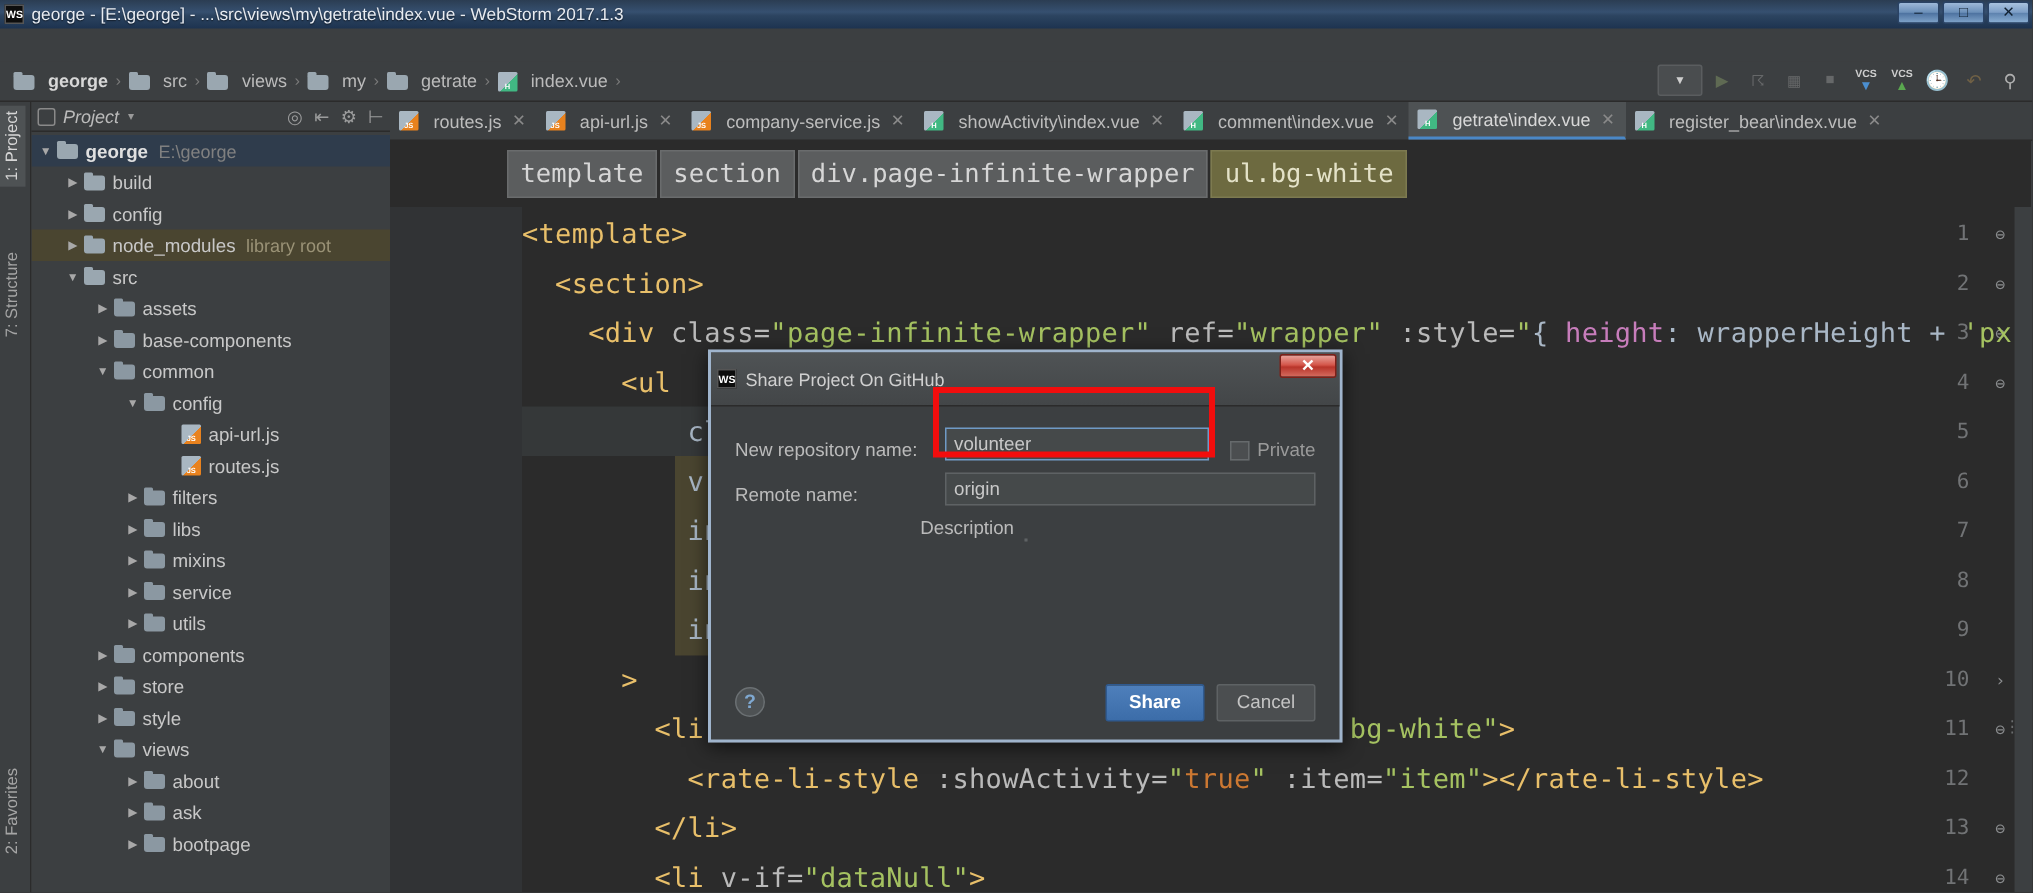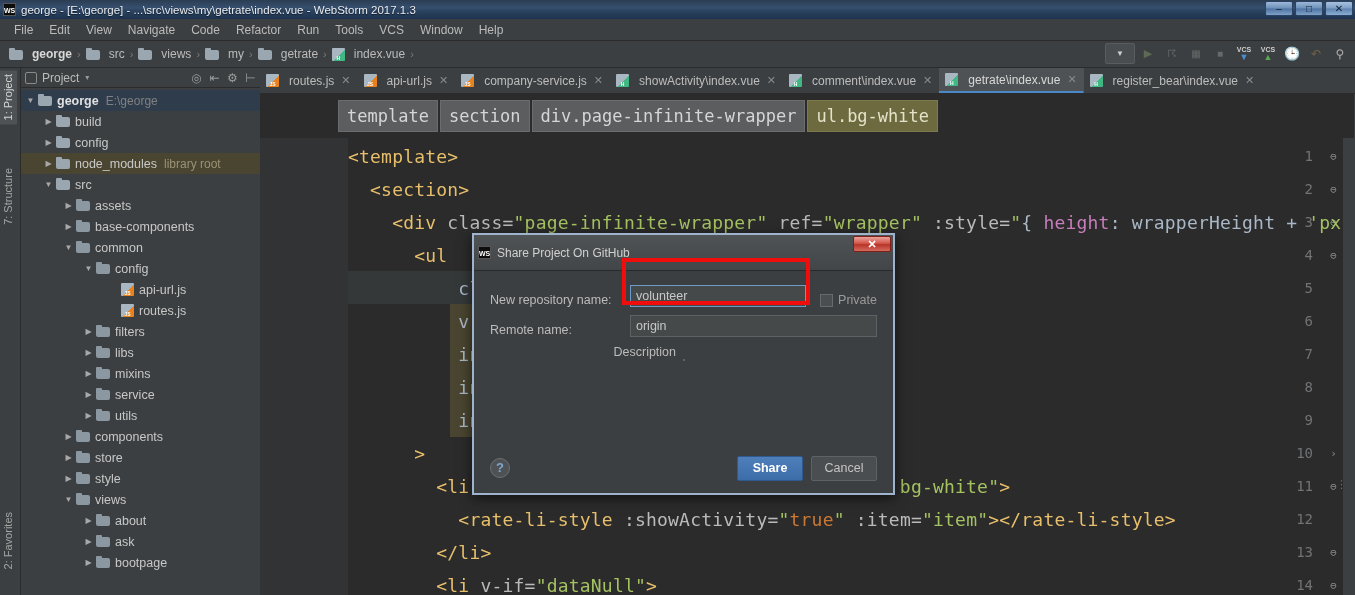--- a/index.html
+++ b/index.html
@@ -84,21 +84,21 @@
     padding: 4px 3px;
   }
   .vtab.active { background: #4e5254; color: #d6d6d6; }
 
   
   .proj-header {
     position: absolute; left: 21px; top: 68px; width: 239px; height: 20px;
     background: #3c3f41; display: flex; align-items: center; padding: 0 4px;
     border-bottom: 1px solid #2b2b2b;
   }
-  .proj-header .pname { font-size: 12px; color: #bbbbbb; margin-left: 5px; }
+  .proj-header .pname { font-size: 12px; color: #bbbbbb; margin-left: 5px; font-style: italic; }
   .proj-header .caret { margin-left: 6px; color: #9a9a9a; font-size: 8px; }
   .hdr-icons { position: absolute; right: 2px; display: flex; align-items: center; gap: 3px; }
   .hdr-ic { width: 15px; height: 15px; opacity: .75; display:flex; align-items:center; justify-content:center; }
 
   .tree {
     position: absolute; left: 21px; top: 88px; width: 239px; height: 507px;
     background: #3c3f41; overflow: hidden; padding-top: 2px;
   }
   .trow {
     display: flex; align-items: center; height: 21px; padding-left: 4px; white-space: nowrap;
@@ -276,33 +276,20 @@
   <div class="titlebar">
     <div class="title-ws-icon">WS</div>
     <div class="title-text">george - [E:\george] - ...\src\views\my\getrate\index.vue - WebStorm 2017.1.3</div>
     <div class="win-btns">
       <div class="win-btn">–</div>
       <div class="win-btn">□</div>
       <div class="win-btn close">✕</div>
     </div>
   </div>
 
-  <div class="menubar">
-    <div class="menu-item">File</div>
-    <div class="menu-item">Edit</div>
-    <div class="menu-item">View</div>
-    <div class="menu-item">Navigate</div>
-    <div class="menu-item">Code</div>
-    <div class="menu-item">Refactor</div>
-    <div class="menu-item">Run</div>
-    <div class="menu-item">Tools</div>
-    <div class="menu-item">VCS</div>
-    <div class="menu-item">Window</div>
-    <div class="menu-item">Help</div>
-  </div>
 
   <div class="navbar">
     <div class="crumb root">
       <span class="tfolder"></span>
       <span class="lbl">george</span>
     </div>
     <span class="crumb-sep">›</span>
     <div class="crumb">
       <span class="tfolder"></span>
       <span class="lbl">src</span>

